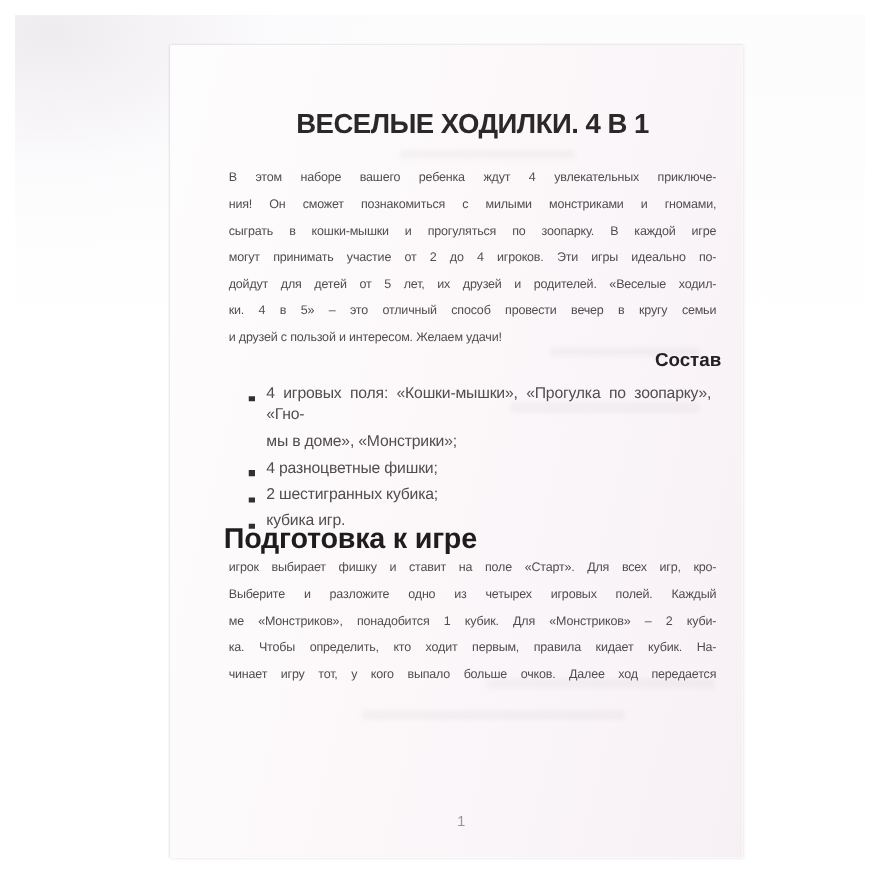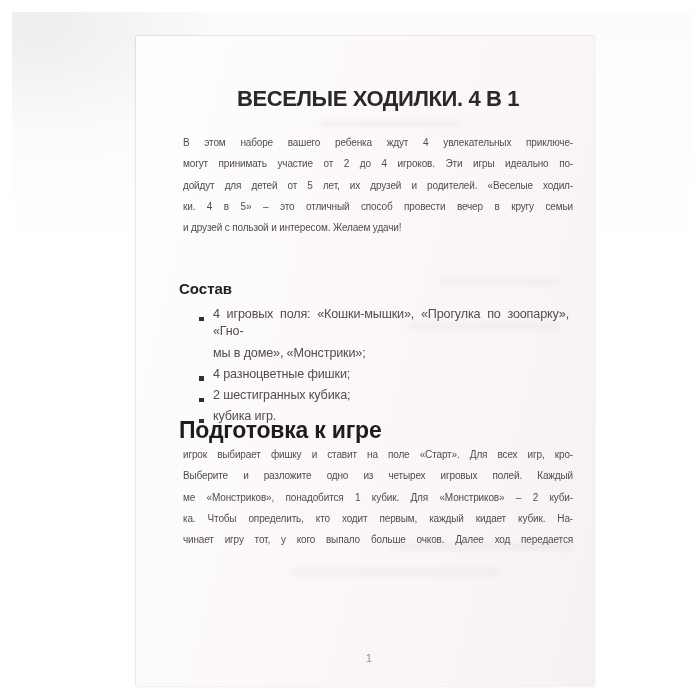--- a/index.html
+++ b/index.html
@@ -51,21 +51,21 @@
     letter-spacing: -0.15px;
   }
   .jl { text-align: justify; text-align-last: justify; }
   .jl-last { text-align: justify; text-align-last: left; }
   .intro { top: 86px; }
   .h-sostav {
     position: absolute;
     top: 236px;
     left: 0;
     width: 398px;
-    text-align: left;
+    text-align: right;
     font-weight: 700;
     font-size: 15px;
     color: #242122;
   }
   .list {
     position: absolute;
     top: 258px;
     left: 0;
     width: 398px;
     font-size: 12.6px;
@@ -127,20 +127,22 @@
     <div class="ghost g3"></div>
     <div class="ghost g4"></div>
     <div class="ghost g5"></div>
 
     <div class="content">
 
       <div class="title">ВЕСЕЛЫЕ ХОДИЛКИ. 4 В 1</div>
 
       <div class="para intro">
         <div class="jl">В этом наборе вашего ребенка ждут 4 увлекательных приключе-</div>
+        <div class="jl">ния! Он сможет познакомиться с милыми монстриками и гномами,</div>
+        <div class="jl">сыграть в кошки-мышки и прогуляться по зоопарку. В каждой игре</div>
         <div class="jl">могут принимать участие от 2 до 4 игроков. Эти игры идеально по-</div>
         <div class="jl">дойдут для детей от 5 лет, их друзей и родителей. «Веселые ходил-</div>
         <div class="jl">ки. 4 в 5» – это отличный способ провести вечер в кругу семьи</div>
         <div class="jl-last">и друзей с пользой и интересом. Желаем удачи!</div>
       </div>
 
       <div class="h-sostav">Состав</div>
 
       <div class="list">
         <div class="li">
@@ -161,21 +163,21 @@
           <div class="jl-last">кубика игр.</div>
         </div>
       </div>
 
       <div class="h-podg">Подготовка к игре</div>
 
       <div class="para p2">
         <div class="jl">игрок выбирает фишку и ставит на поле «Старт». Для всех игр, кро-</div>
         <div class="jl">Выберите и разложите одно из четырех игровых полей. Каждый</div>
         <div class="jl">ме «Монстриков», понадобится 1 кубик. Для «Монстриков» – 2 куби-</div>
-        <div class="jl">ка. Чтобы определить, кто ходит первым, каждый кидает кубик. На-</div>
+        <div class="jl">ка. Чтобы определить, кто ходит первым, правила кидает кубик. На-</div>
         <div class="jl">чинает игру тот, у кого выпало больше очков. Далее ход передается</div>
       </div>
 
     </div>
 
     <div class="pagenum">1</div>
 
   </div>
 </div>
 

